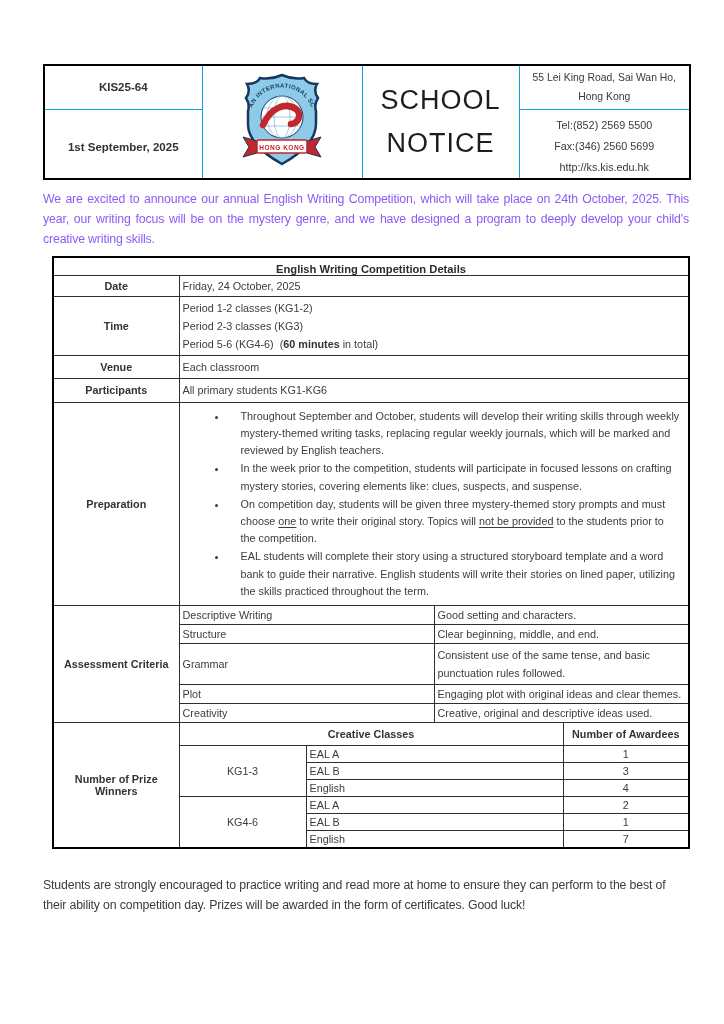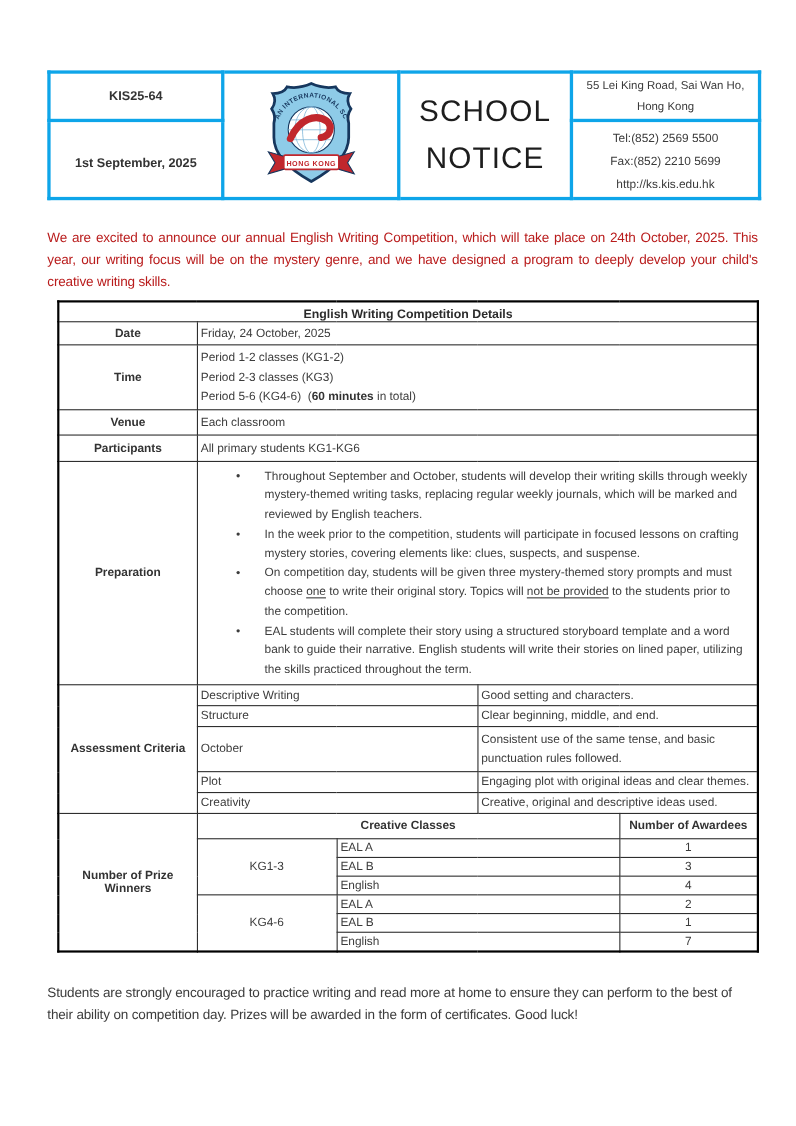--- a/index.html
+++ b/index.html
@@ -3,33 +3,33 @@
 <meta charset="utf-8">
 <style>
   * { margin:0; padding:0; box-sizing:border-box; }
   html,body { width:724px; background:#ffffff; }
   body { font-family:"Liberation Sans", sans-serif; color:#3c3c3c; }
   .page { width:724px; height:1024px; padding:64px 35px 0 43px; overflow:hidden; background:#fff; }
 
   
   table { border-collapse:collapse; }
   .hdr { width:646px; table-layout:fixed; border:2px solid #000; }
-  .hdr td { border:3px solid #0ea5e9; vertical-align:middle; }
+  .hdr td { border:1px solid #0ea5e9; vertical-align:middle; }
   .h-ref { height:44px; text-align:center; font-weight:bold; font-size:11.5px; color:#333; }
   .h-date { height:68px; text-align:center; vertical-align:top; padding-top:7px; font-weight:bold; font-size:11.5px; color:#333; }
   .h-logo { text-align:center; }
   .h-notice { text-align:center; font-size:27px; letter-spacing:1px; font-weight:500; color:#1d1d1d; line-height:43px; }
   .h-addr { height:44px; text-align:center; font-size:10.4px; line-height:19px; color:#3a3a3a; }
   .h-contact { text-align:center; vertical-align:top; padding-top:5px; font-size:10.8px; line-height:21px; color:#3a3a3a; }
 
   
   .title { margin-top:16px; text-align:center; font-size:15.5px; font-weight:bold; color:#1d1d1d;
            text-decoration:underline; text-underline-offset:3px; text-decoration-thickness:1.5px; }
   .salute { margin-top:14px; font-size:12.3px; color:#3c3c3c; }
-  .intro { margin-top:24px; font-size:12.3px; line-height:20px; text-align:justify; letter-spacing:-0.15px; color:#b91c1c; }
+  .intro { margin-top:9px; font-size:12.3px; line-height:20px; text-align:justify; letter-spacing:-0.15px; color:#8b5cf6; }
   .closing { margin-top:26px; font-size:12.3px; line-height:20px; letter-spacing:-0.15px; color:#3c3c3c; }
 
   
   .details { width:636px; margin-left:9px; margin-top:7px; table-layout:fixed;
              border:2px solid #000; font-size:10.8px; color:#3c3c3c; }
   .details td { border:1px solid #2e2e2e; vertical-align:middle; }
   .t-title td { height:14px; text-align:center; font-weight:bold; font-size:11.2px; color:#2b2b2b; vertical-align:top; padding-top:5px; }
   .lbl { font-weight:bold; text-align:center; color:#333; padding:2px 6px; }
   .val { text-align:left; padding:2px 3px; }
   .h21 td { height:21px; } .h56 td { height:56px; } .h23 td { height:23px; }
@@ -88,21 +88,21 @@
       </td>
       <td class="h-addr">
         <div>55 Lei King Road, Sai Wan Ho,</div>
         <div>Hong Kong</div>
       </td>
     </tr>
     <tr>
       <td class="h-date">1st September, 2025</td>
       <td class="h-contact">
         <div>Tel:(852) 2569 5500</div>
-        <div>Fax:(852) 2210 5699</div>
+        <div>Fax:(346) 2560 5699</div>
         <div>http://ks.kis.edu.hk</div>
       </td>
     </tr>
   </tbody>
     </table>
 
   <p class="intro">We are excited to announce our annual English Writing Competition, which will take place on 24th October, 2025. This year, our writing focus will be on the mystery genre, and we have designed a program to deeply develop your child's creative writing skills.</p>
 
   <table class="details">
     <colgroup>
@@ -157,21 +157,21 @@
     <tr class="h19">
       <td class="lbl" rowspan="5">Assessment Criteria</td>
       <td class="val" colspan="2">Descriptive Writing</td>
       <td class="val" colspan="2">Good setting and characters.</td>
     </tr>
     <tr class="h19">
       <td class="val" colspan="2">Structure</td>
       <td class="val" colspan="2">Clear beginning, middle, and end.</td>
     </tr>
     <tr>
-      <td class="val" colspan="2">October</td>
+      <td class="val" colspan="2">Grammar</td>
       <td class="val" colspan="2" style="line-height:18px; padding:2px 3px;">Consistent use of the same tense, and basic punctuation rules followed.</td>
     </tr>
     <tr class="h19">
       <td class="val" colspan="2">Plot</td>
       <td class="val" colspan="2">Engaging plot with original ideas and clear themes.</td>
     </tr>
     <tr class="h19">
       <td class="val" colspan="2">Creativity</td>
       <td class="val" colspan="2">Creative, original and descriptive ideas used.</td>
     </tr>

